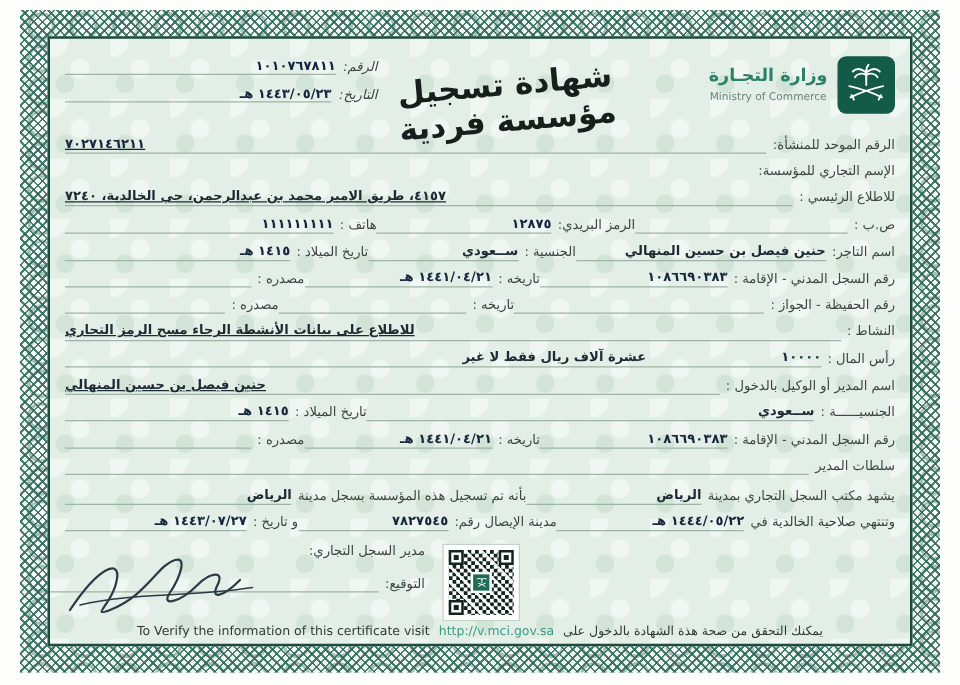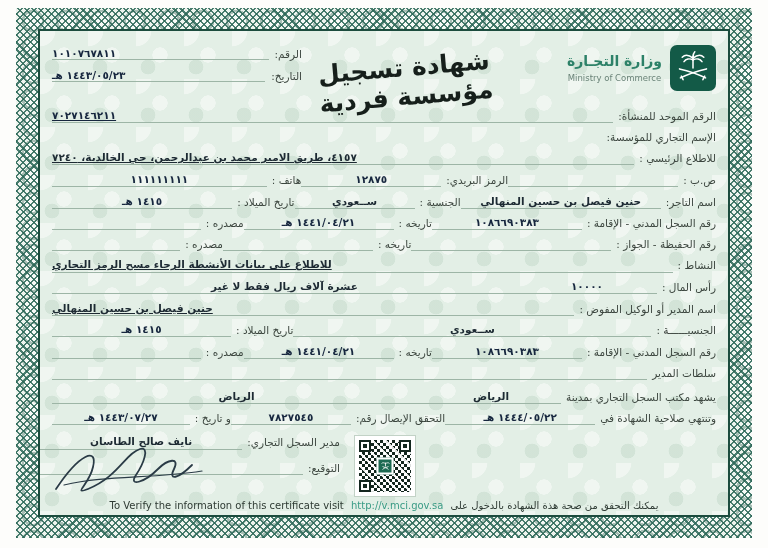--- a/index.html
+++ b/index.html
@@ -40,28 +40,28 @@
   .brand-txt{text-align:center;}
   .brand-ar{color:#2d8168;font-weight:bold;font-size:14px;letter-spacing:1px;}
   .brand-en{color:#6a8378;font-size:8.5px;margin-top:4px;}
   .title{flex:1;text-align:center;padding-top:16px;}
   .title span{
     display:inline-block;font-size:25px;font-weight:bold;color:#161f1b;
     transform:rotate(-5deg);letter-spacing:-1px;
   }
   .regnums{width:250px;padding-top:10px;font-size:10.5px;}
   .regnums .row{display:flex;align-items:flex-end;margin-bottom:9px;}
-  .regnums .lbl{flex:0 0 auto;margin-left:6px;}
-  .regnums .line{flex:1;border-bottom:1px solid #9db5a6;text-align:left;}
+  .regnums .lbl{flex:0 0 auto;margin-left:6px;font-style:italic;}
+  .regnums .line{flex:1;border-bottom:1px solid #9db5a6;text-align:right;}
   .num{font-weight:bold;color:#16263e;}
   
   .rows{font-size:10.5px;}
   .r{display:flex;align-items:flex-end;margin-bottom:7.5px;line-height:1.25;}
   .lbl{flex:0 0 auto;white-space:nowrap;margin-left:5px;color:#3c463f;}
-  .ln{border-bottom:1px solid #9db5a6;text-align:center;min-height:12px;}
+  .ln{border-bottom:1px solid #9db5a6;min-height:12px;}
   .fill{flex:1;}
   .val{font-weight:bold;color:#1d2a33;}
   .w120{flex:0 0 120px;} .w140{flex:0 0 140px;} .w150{flex:0 0 150px;}
   .w170{flex:0 0 170px;} .w200{flex:0 0 200px;}
   .grow2{flex:2;}
   .ta-r{text-align:left;padding-right:8px;text-decoration:underline;}
   
   .foot{display:flex;align-items:flex-start;margin-top:10px;}
   .foot-spacer{flex:0 0 300px;}
   .qr{flex:0 0 auto;width:62px;height:62px;background:#ffffff;border:1px solid #c2d2c6;padding:4px;box-sizing:border-box;margin-left:14px;}
@@ -188,21 +188,21 @@
           <span class="ln fill val ta-r">للاطلاع على بيانات الأنشطة الرجاء مسح الرمز التجاري</span>
         </div>
 
         <div class="r">
           <span class="lbl">رأس المال :</span>
           <span class="ln w140 num">١٠٠٠٠</span>
           <span class="ln fill val">عشرة آلاف  ريال  فقط لا غير</span>
         </div>
 
         <div class="r">
-          <span class="lbl">اسم المدير أو الوكيل المفوض :</span>
+          <span class="lbl">اسم المدير أو الوكيل بالدخول :</span>
           <span class="ln fill val ta-r">حنين فيصل بن حسين المنهالي</span>
         </div>
 
         <div class="r">
           <span class="lbl">الجنسيــــــة :</span>
           <span class="ln grow2 val">ســعودي</span>
           <span class="lbl">تاريخ الميلاد :</span>
           <span class="ln fill num">١٤١٥ هـ</span>
         </div>
 
@@ -216,27 +216,28 @@
         </div>
 
         <div class="r">
           <span class="lbl">سلطات المدير</span>
           <span class="ln fill"></span>
         </div>
 
         <div class="r" style="margin-top:10px;">
           <span class="lbl">يشهد مكتب السجل التجاري بمدينة</span>
           <span class="ln w140 val">الرياض</span>
+          <span class="lbl">بأنه تم تسجيل هذه المؤسسة بسجل مدينة</span>
           <span class="ln fill val">الرياض</span>
         </div>
 
         <div class="r">
-          <span class="lbl">وتنتهي صلاحية الشهادة في</span>
+          <span class="lbl">وتنتهي صلاحية الخالدية في</span>
           <span class="ln w150 num">١٤٤٤/٠٥/٢٢ هـ</span>
-          <span class="lbl">التحقق الإيصال رقم:</span>
+          <span class="lbl">مدينة الإيصال رقم:</span>
           <span class="ln w120 num">٧٨٢٧٥٤٥</span>
           <span class="lbl">و تاريخ :</span>
           <span class="ln fill num">١٤٤٣/٠٧/٢٧ هـ</span>
         </div>
       </div>
 
       <div class="foot">
         <div class="foot-spacer"></div>
         <div class="qr">
           <div class="qr-i">
@@ -246,21 +247,20 @@
             <div class="qr-c">
               <svg width="10" height="10" viewBox="0 0 10 10">
                 <path d="M5 1 L5 5 M5 2 C3 1,2 1,1 2 M5 2 C7 1,8 1,9 2 M2 8 C4 6,6 6,8 5 M8 8 C6 6,4 6,2 5" stroke="#ffffff" stroke-width="0.8" fill="none"></path>
               </svg>
             </div>
           </div>
         </div>
         <div class="sig-col">
           <div class="r">
             <span class="lbl">مدير السجل التجاري:</span>
-            <span class="ln fill val">نايف صالح الطاسان</span>
           </div>
           <div class="r sig-wrap">
             <span class="lbl">التوقيع:</span>
             <span class="ln fill"></span>
             <svg class="sig-svg" viewBox="0 0 170 62">
               <path d="M10 50 C34 14, 52 8, 47 28 C43 46, 26 56, 42 50 C72 38, 80 14, 94 10 C104 7, 98 24, 90 36 C82 48, 98 44, 112 30 C122 20, 134 18, 128 30 C122 42, 132 40, 146 26" stroke="#2a3b46" stroke-width="1.8" fill="none" stroke-linecap="round"></path>
               <path d="M18 46 C60 36, 104 40, 156 32" stroke="#2a3b46" stroke-width="1.2" fill="none" stroke-linecap="round"></path>
             </svg>
           </div>
         </div>

